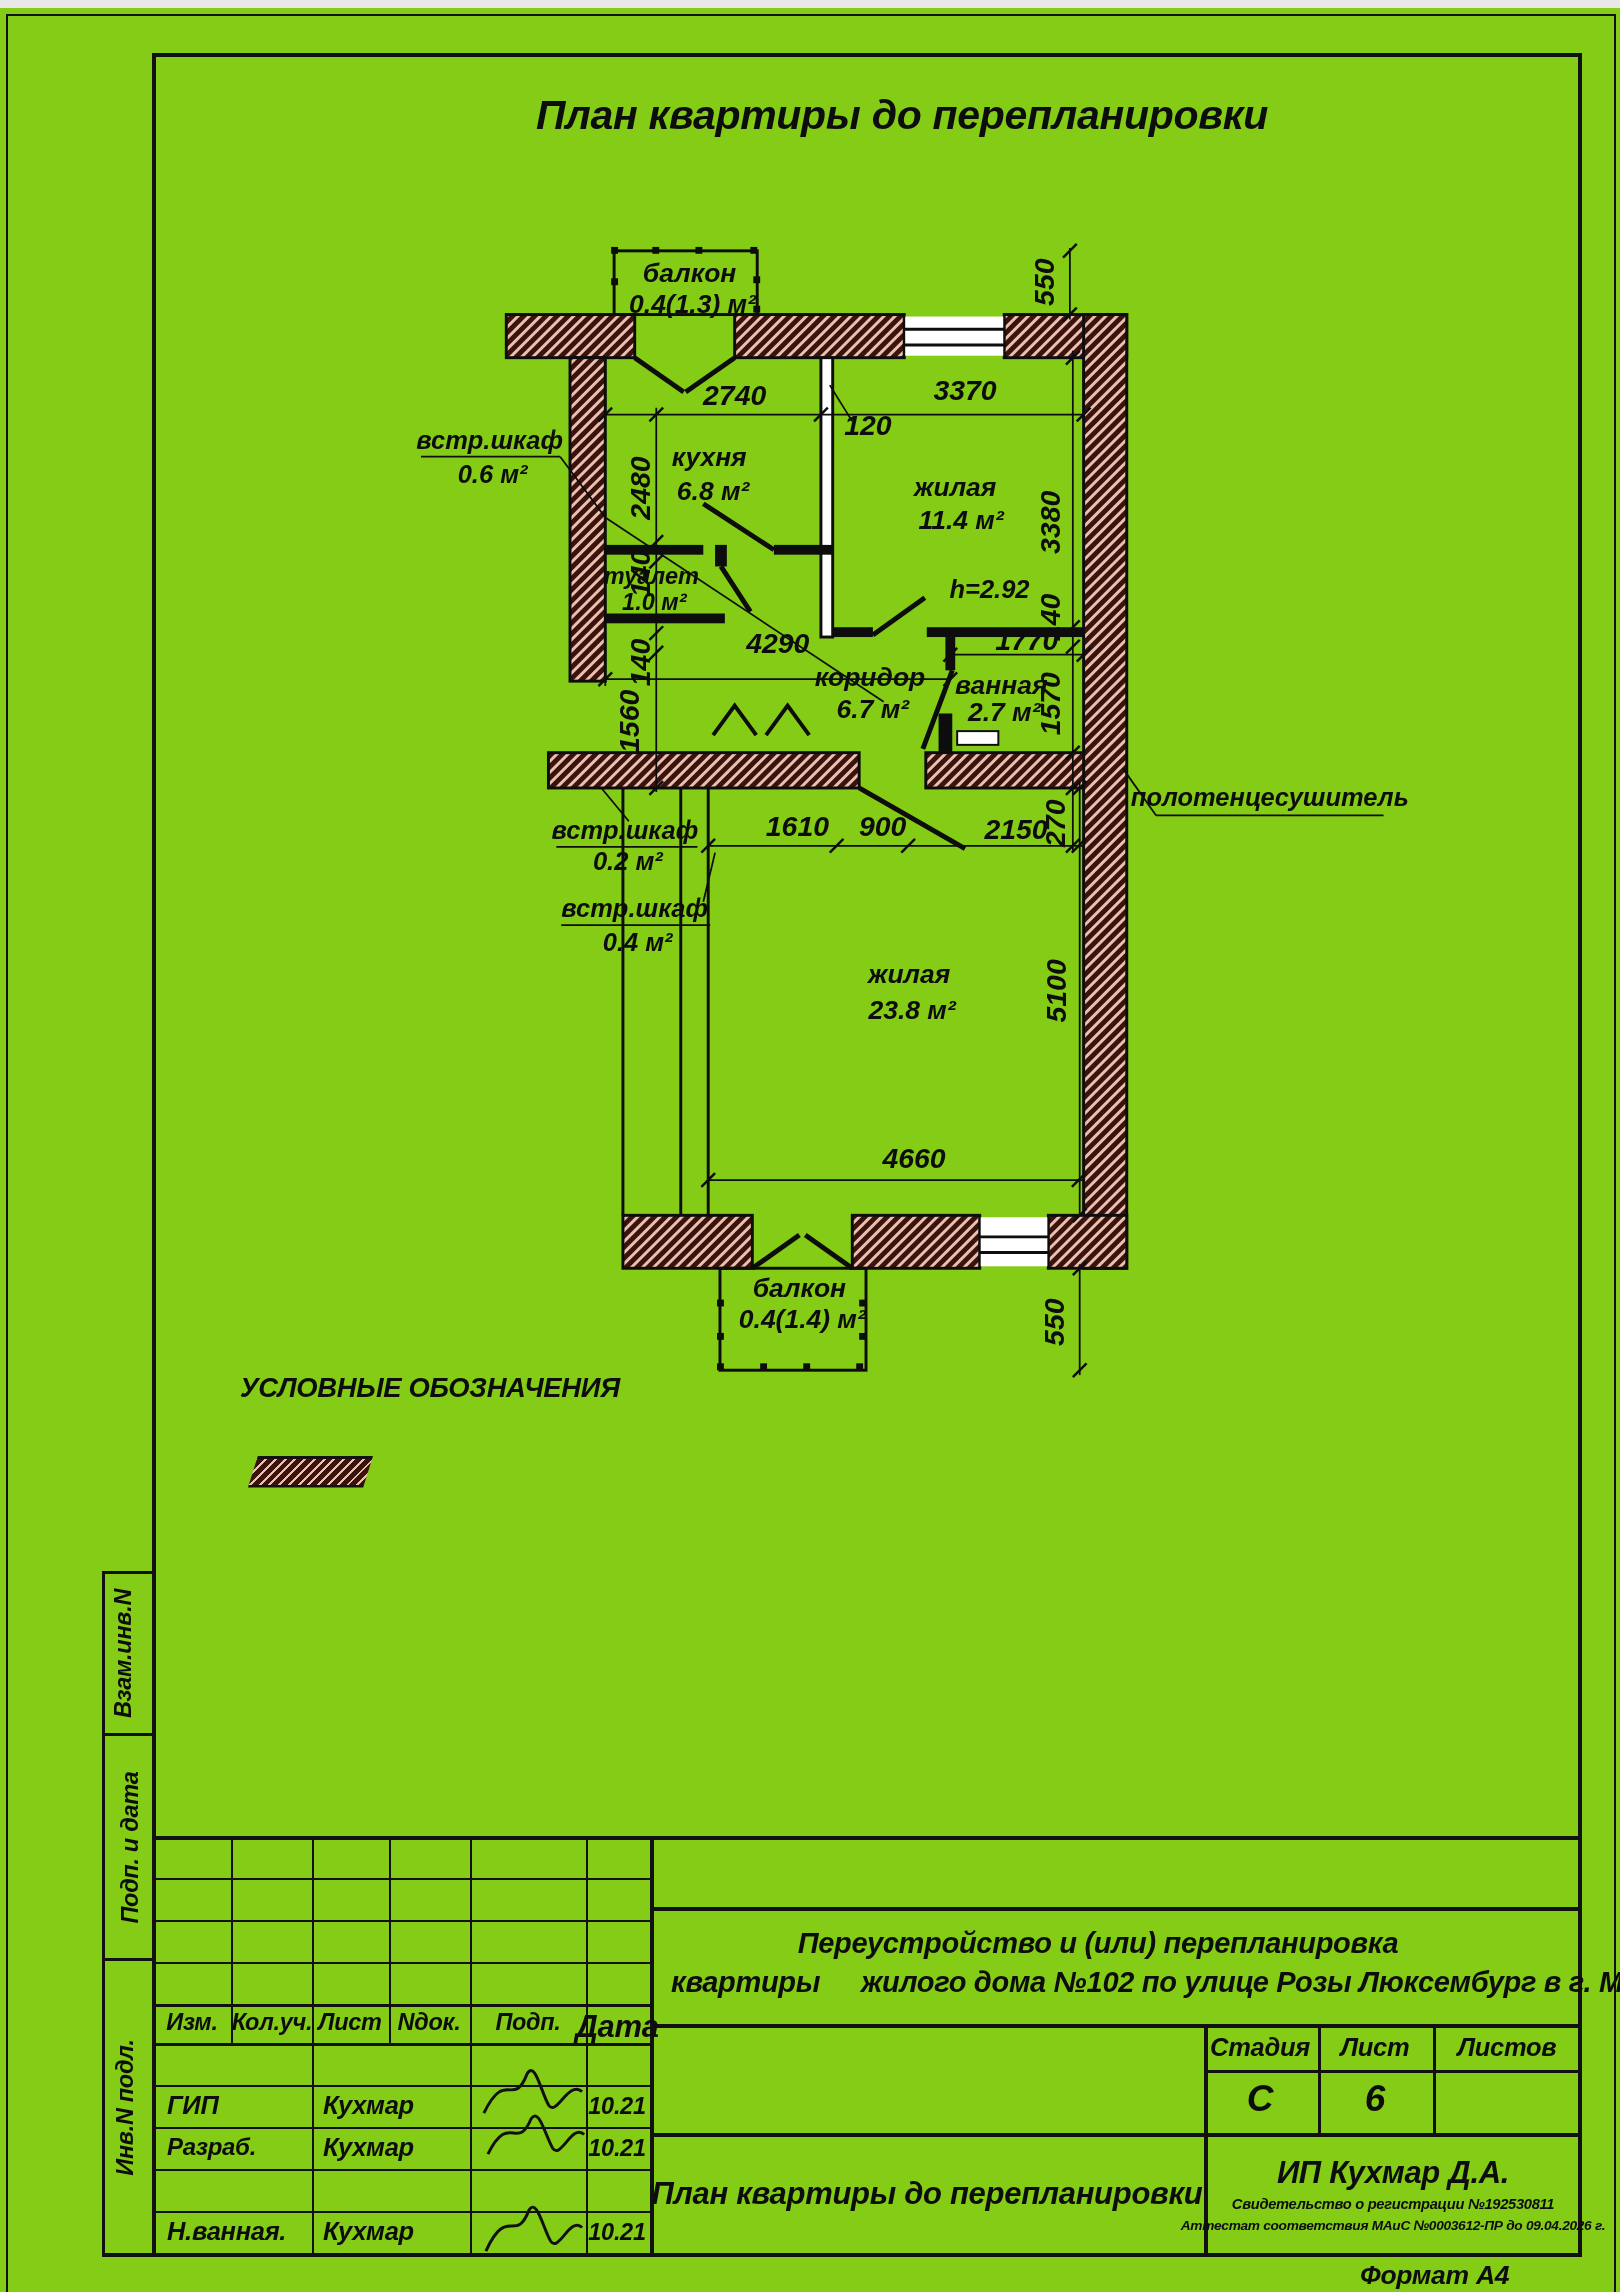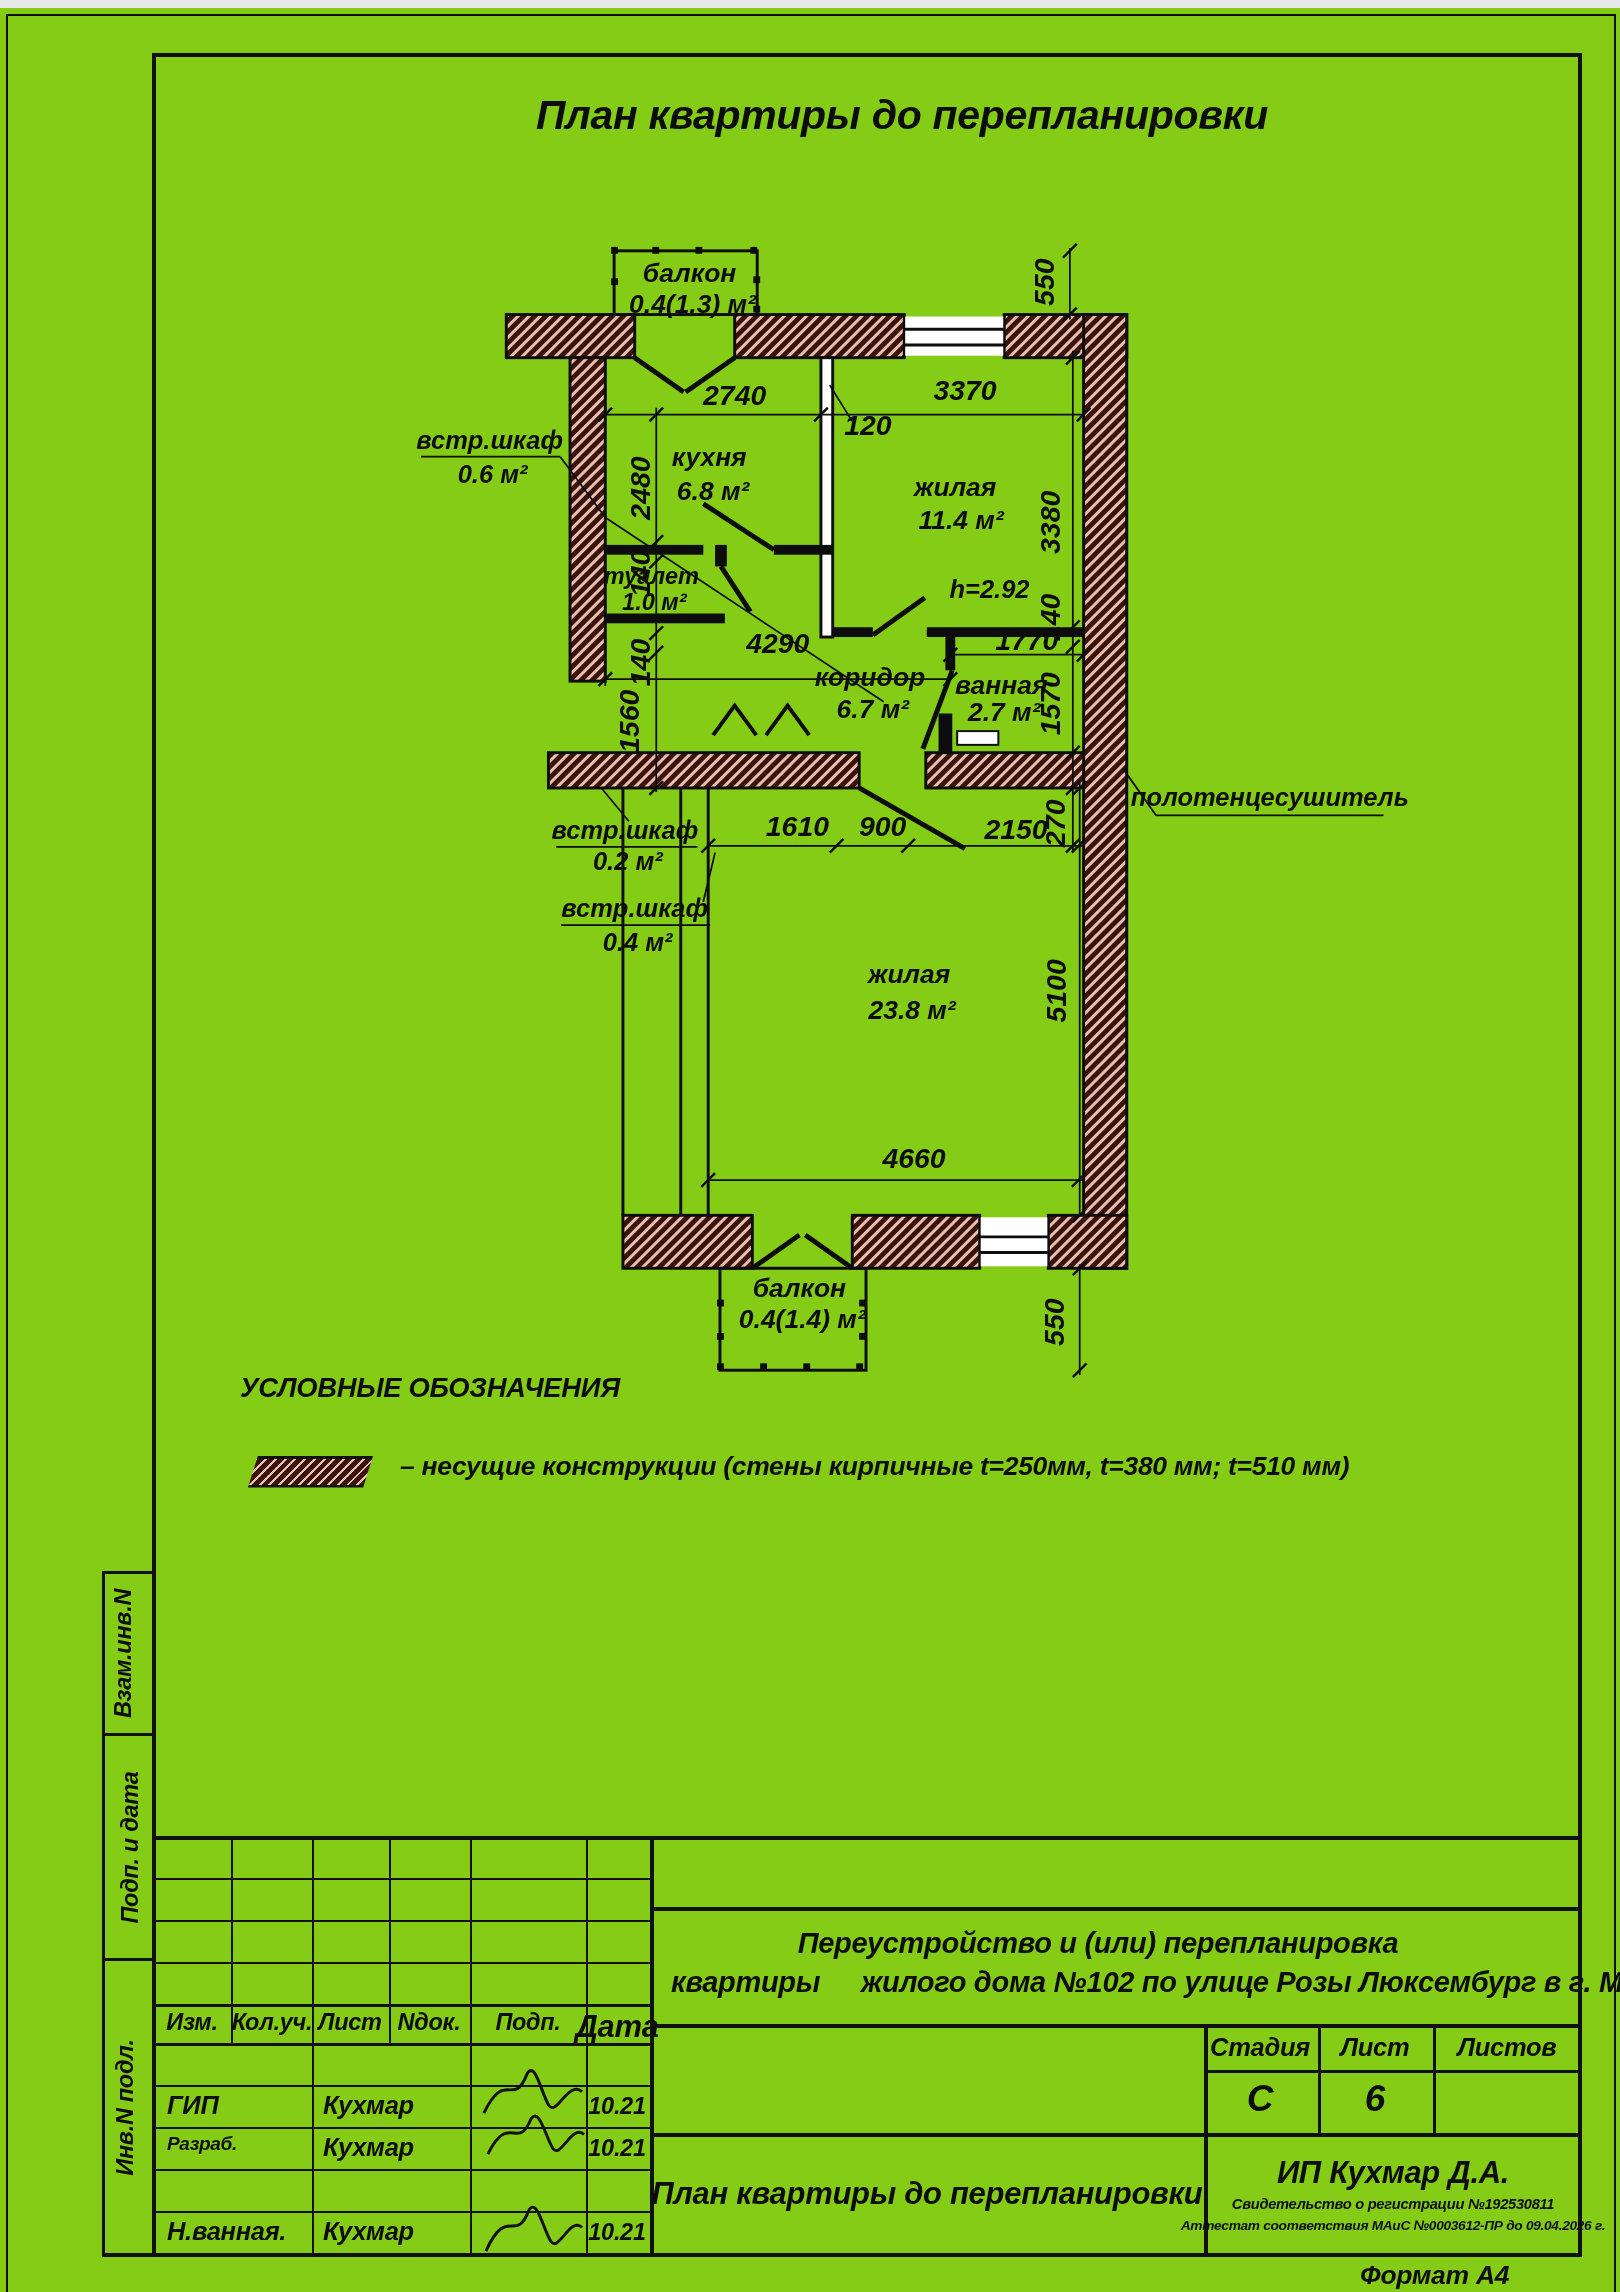--- a/index.html
+++ b/index.html
@@ -228,21 +228,20 @@
       <text class="lbl" x="308" y="608">встр.шкаф</text>
       <text class="lbl" x="311" y="640">0.2 м²</text>
       <text class="lbl" x="318" y="688">встр.шкаф</text>
       <text class="lbl" x="321" y="722">0.4 м²</text>
       <text class="lbl" x="966" y="574">полотенцесушитель</text>
     </g>
   </svg>
 
   <div class="t" style="left:240px;top:1364px;font-size:27.4px;">УСЛОВНЫЕ ОБОЗНАЧЕНИЯ</div>
   <div class="hatch" style="position:absolute;left:248px;top:1448px;width:125px;height:25.5px;border-top:3.9px solid #111;border-bottom:3.9px solid #111;clip-path:polygon(9.8px 0,100% 0,calc(100% - 9.8px) 100%,0 100%);"></div>
-  <div class="t" style="left:400px;top:1443px;font-size:26.5px;">– несущие конструкции (стены кирпичные t=250мм, t=380 мм; t=510 мм)</div>
 
 
   <div class="ln" style="left:102px;top:1563px;width:2.9px;height:685px;"></div>
   <div class="ln" style="left:102px;top:1563px;width:52px;height:2.9px;"></div>
   <div class="ln" style="left:102px;top:1725px;width:52px;height:2.9px;"></div>
   <div class="ln" style="left:102px;top:1950px;width:52px;height:2.9px;"></div>
   <div class="t vtxt" style="left:59px;top:1632px;font-size:23.5px;">Взам.инв.N</div>
   <div class="t vtxt" style="left:54px;top:1826px;font-size:23.5px;">Подп. и дата</div>
   <div class="t vtxt" style="left:57px;top:2086px;font-size:23.5px;">Инв.N подл.</div>
 
@@ -274,21 +273,21 @@
   <div class="t ctr" style="left:192px;top:2001px;font-size:23.5px;">Изм.</div>
   <div class="t ctr" style="left:272px;top:2001px;font-size:23.5px;">Кол.уч.</div>
   <div class="t ctr" style="left:350px;top:2001px;font-size:23.5px;">Лист</div>
   <div class="t ctr" style="left:429px;top:2001px;font-size:23.5px;">Nдок.</div>
   <div class="t ctr" style="left:528px;top:2001px;font-size:23.5px;">Подп.</div>
   <div class="t ctr" style="left:617px;top:2001px;font-size:31px;">Дата</div>
 
   <div class="t" style="left:167px;top:2083px;font-size:25.5px;">ГИП</div>
   <div class="t" style="left:323px;top:2083px;font-size:25.5px;">Кухмар</div>
   <div class="t ctr" style="left:617px;top:2085px;font-size:23.5px;">10.21</div>
-  <div class="t" style="left:167px;top:2125px;font-size:19px;">Разраб.</div>
+  <div class="t" style="left:167px;top:2125px;font-size:24px;">Разраб.</div>
   <div class="t" style="left:323px;top:2125px;font-size:25.5px;">Кухмар</div>
   <div class="t ctr" style="left:617px;top:2127px;font-size:23.5px;">10.21</div>
   <div class="t" style="left:167px;top:2209px;font-size:25.5px;">Н.ванная.</div>
   <div class="t" style="left:323px;top:2209px;font-size:25.5px;">Кухмар</div>
   <div class="t ctr" style="left:617px;top:2211px;font-size:23.5px;">10.21</div>
 
   <svg class="sig" style="left:478px;top:2054px;" width="108" height="61" viewBox="0 0 110 62">
     <path d="M6,52 C28,6 36,48 50,12 C58,-2 64,30 72,44 C80,56 92,18 106,30" stroke="#111" stroke-width="3" fill="none"></path>
   </svg>
   <svg class="sig" style="left:482px;top:2099px;" width="108" height="57" viewBox="0 0 110 58">

